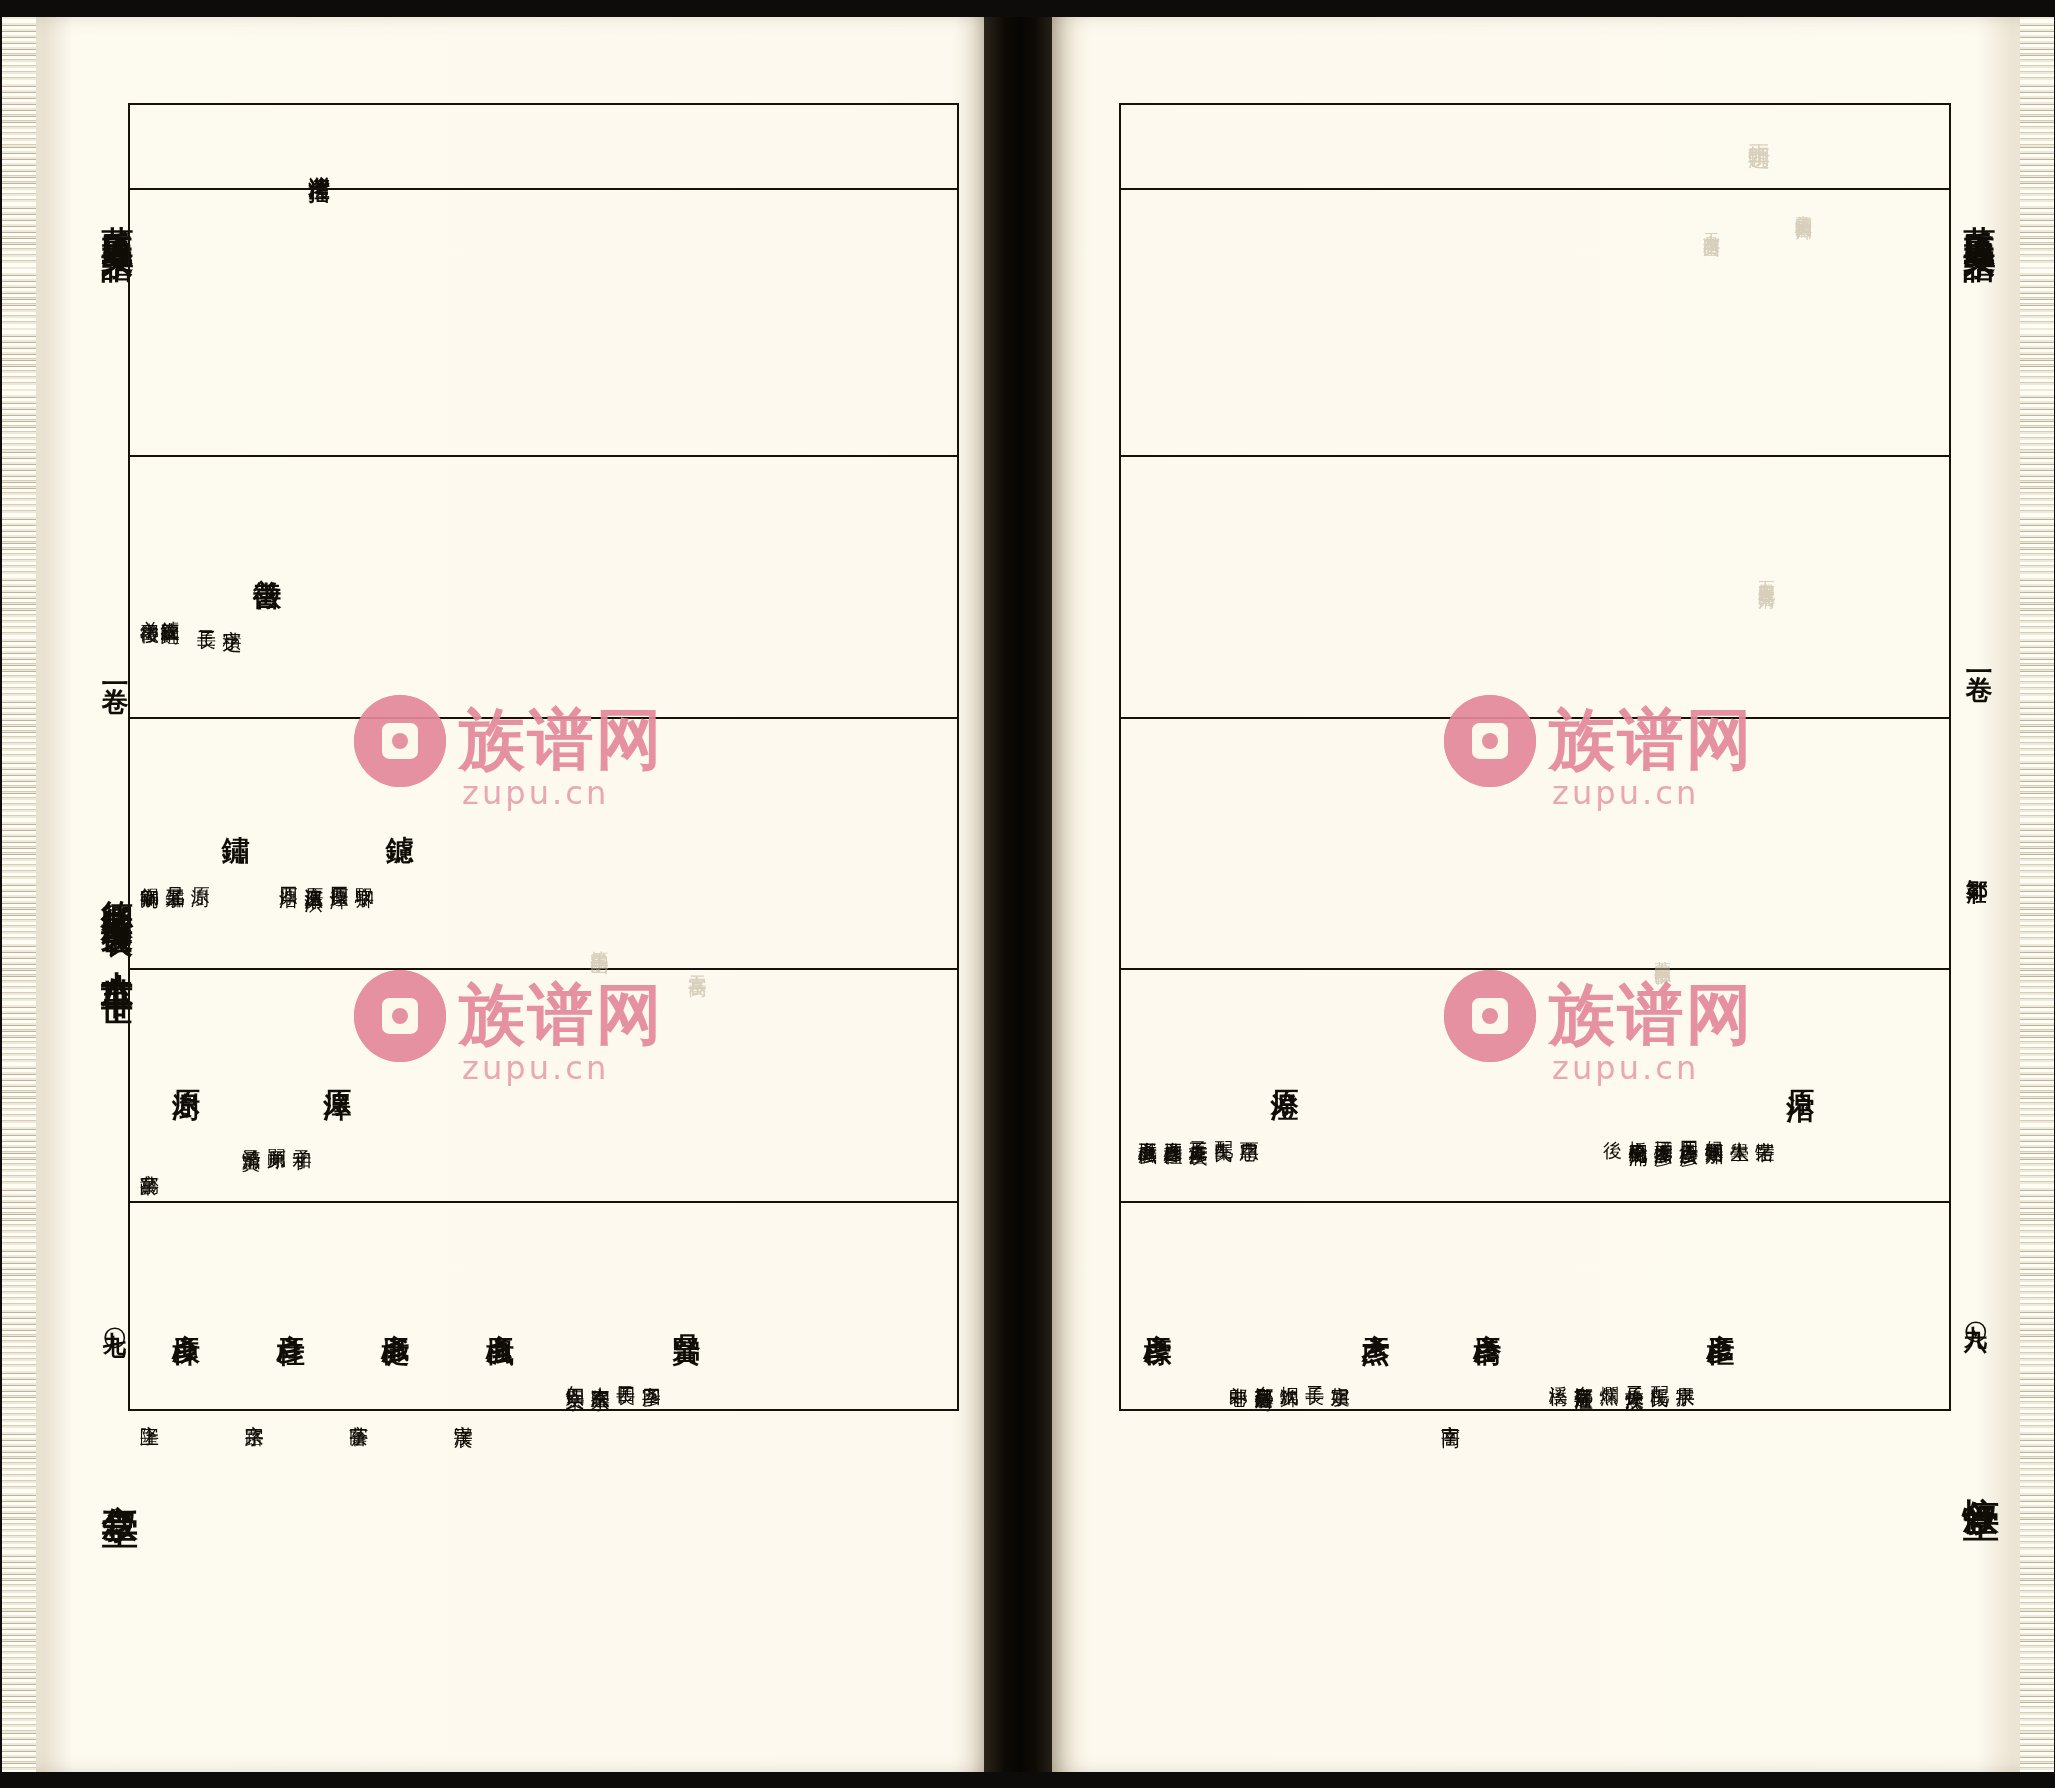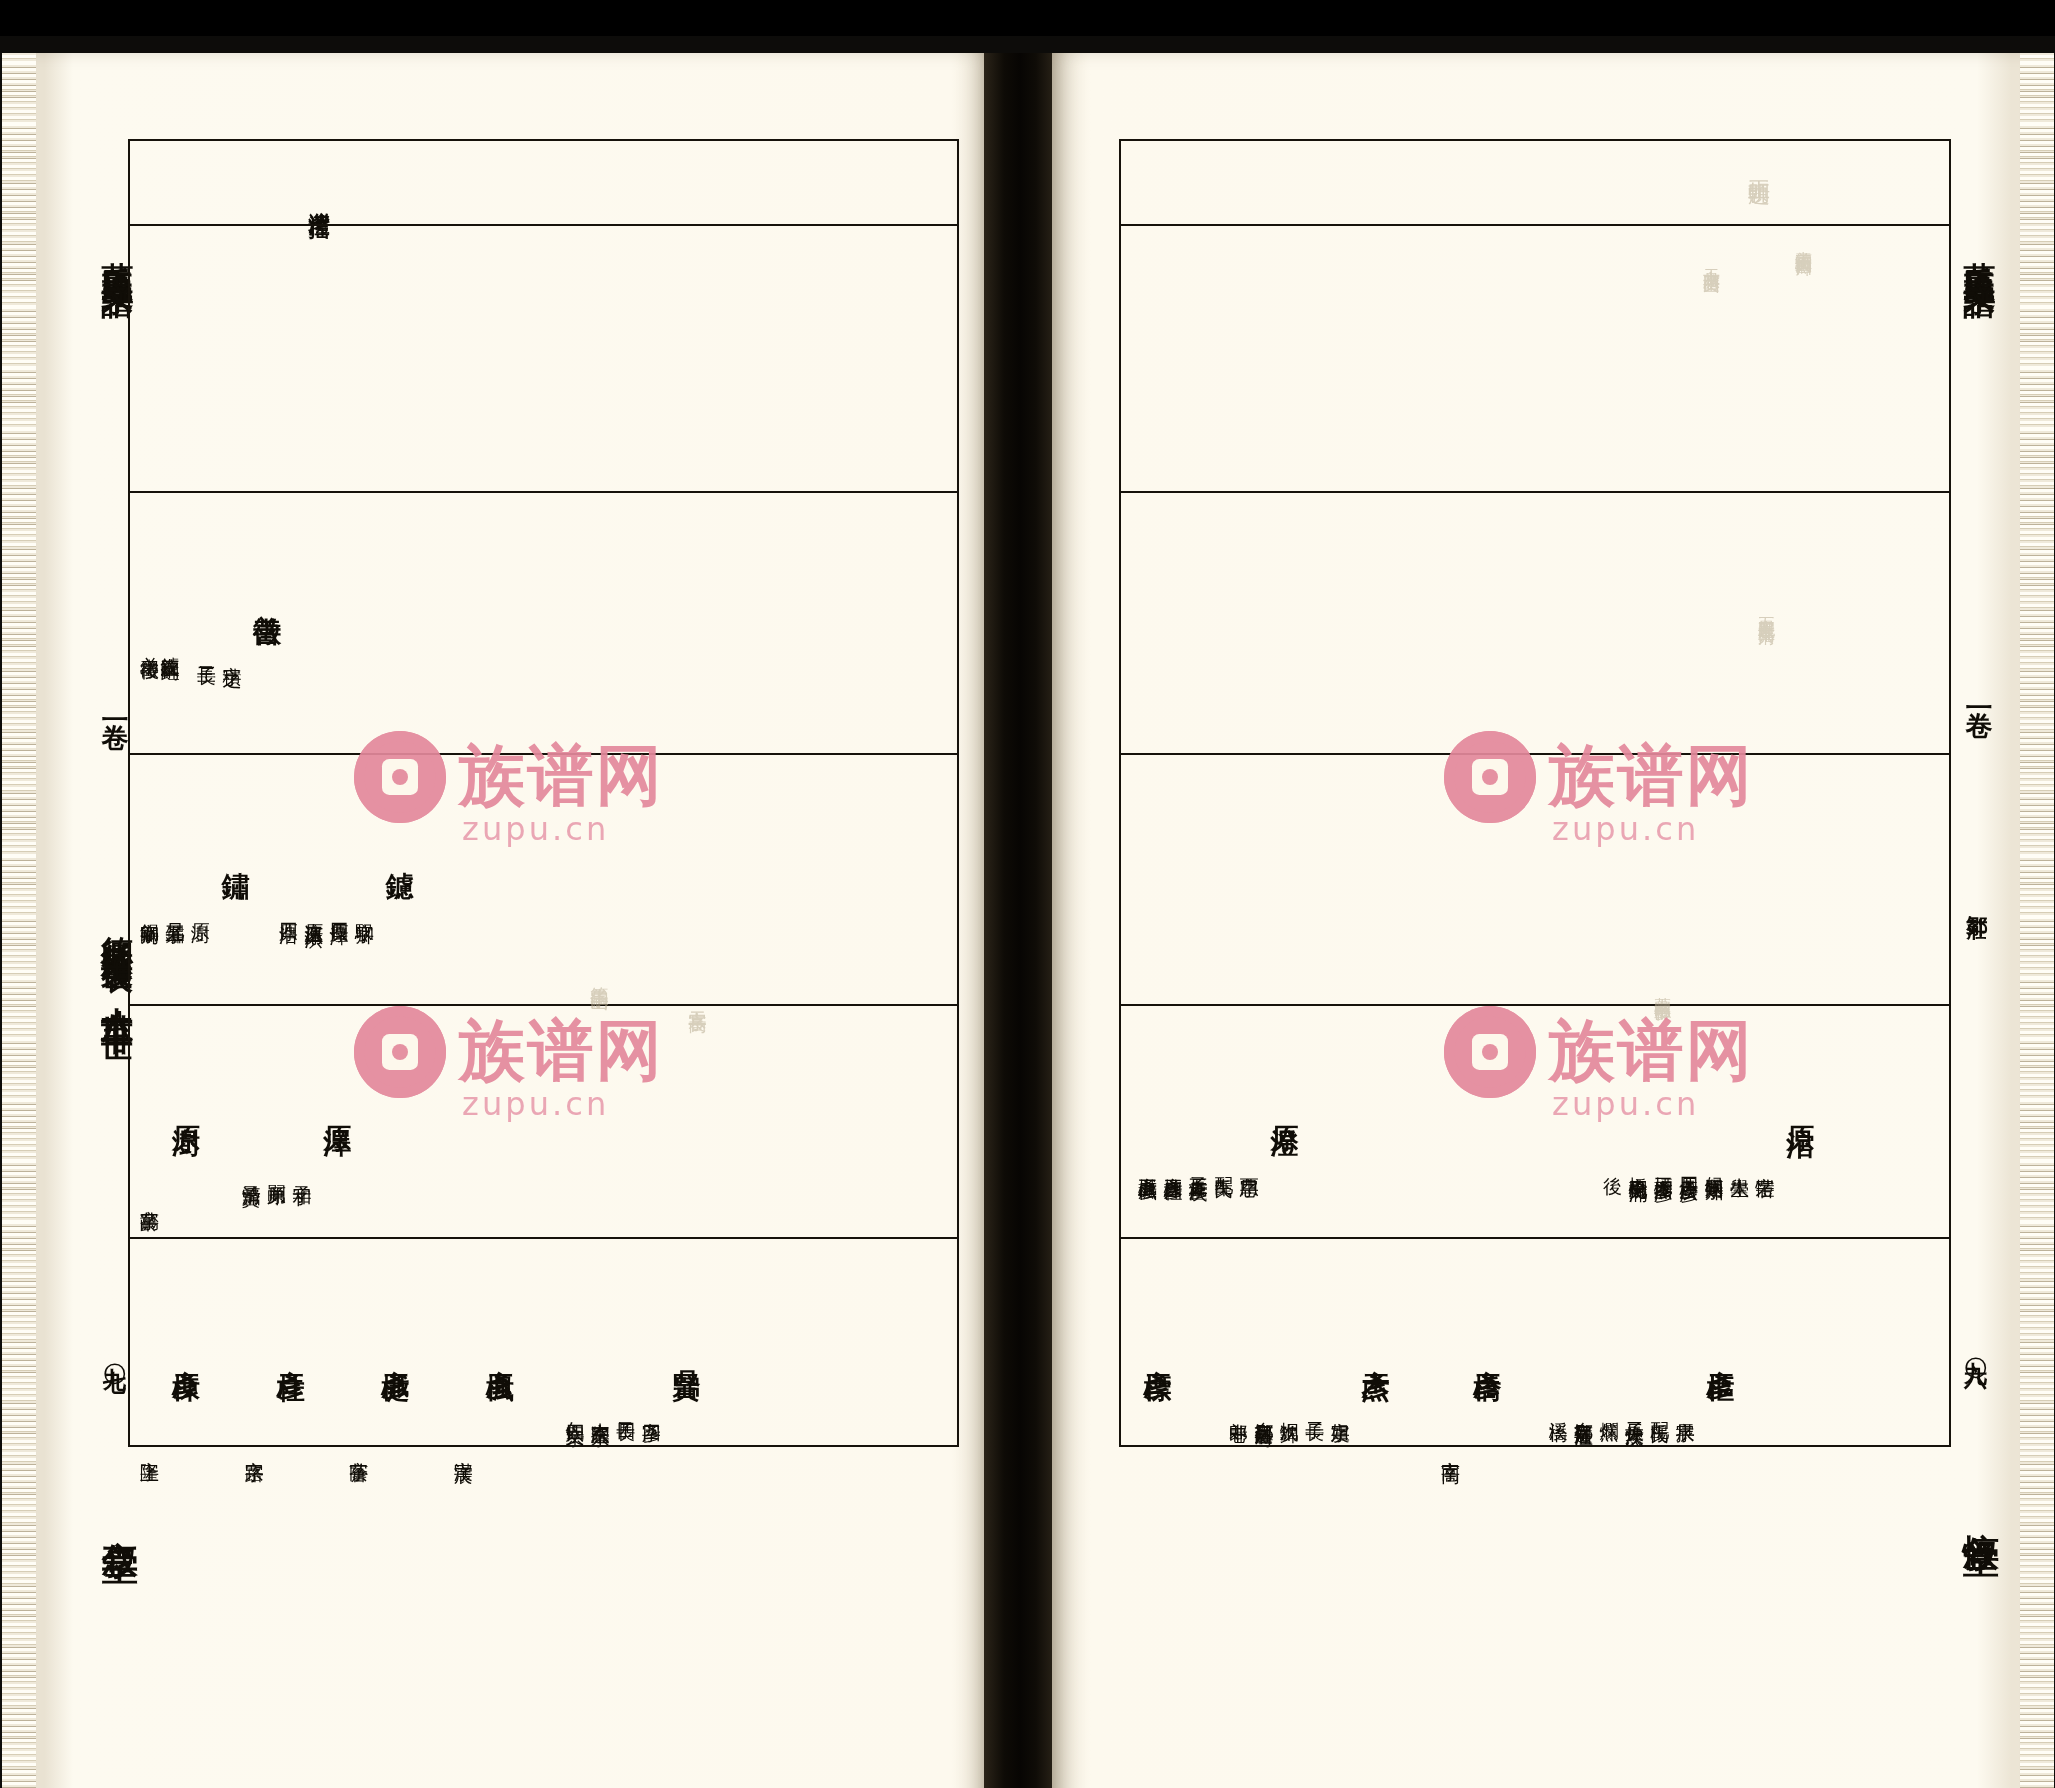--- a/index.html
+++ b/index.html
@@ -1,17 +1,17 @@
 <!DOCTYPE html>
 <html style="font-size:9.8px"><head>
 <meta charset="utf-8">
 <style>
   html,body{margin:0;padding:0;background:#000;}
   body{width:2056px;height:1789px;overflow:hidden;font-family:"DejaVu Sans","Liberation Sans",sans-serif;}
-  .scan{position:absolute;inset:0;background:#0d0c0a;margin-top:36px;}
+  .scan{position:absolute;inset:0;background:#0d0c0a;}
 
   
   .page{position:absolute;top:17px;height:1755px;background:#fdf8ec;}
   .page.left{left:36px;width:953px;
      background:linear-gradient(90deg,#e9e2d2 0 8.6px,#fdfaf0 37px,#fdf9ee 96%,#efe8d8 100%);
      box-shadow:inset -16px 0 26px -13.5px rgba(60,45,20,.55);}
   .page.right{left:1052px;width:968px;
      background:linear-gradient(270deg,#ece5d5 0 8.6px,#fdfaf0 43px,#fdf9ee 96%,#efe8d8 100%);
      box-shadow:inset 16px 0 26px -13.5px rgba(60,45,20,.55);}
 

